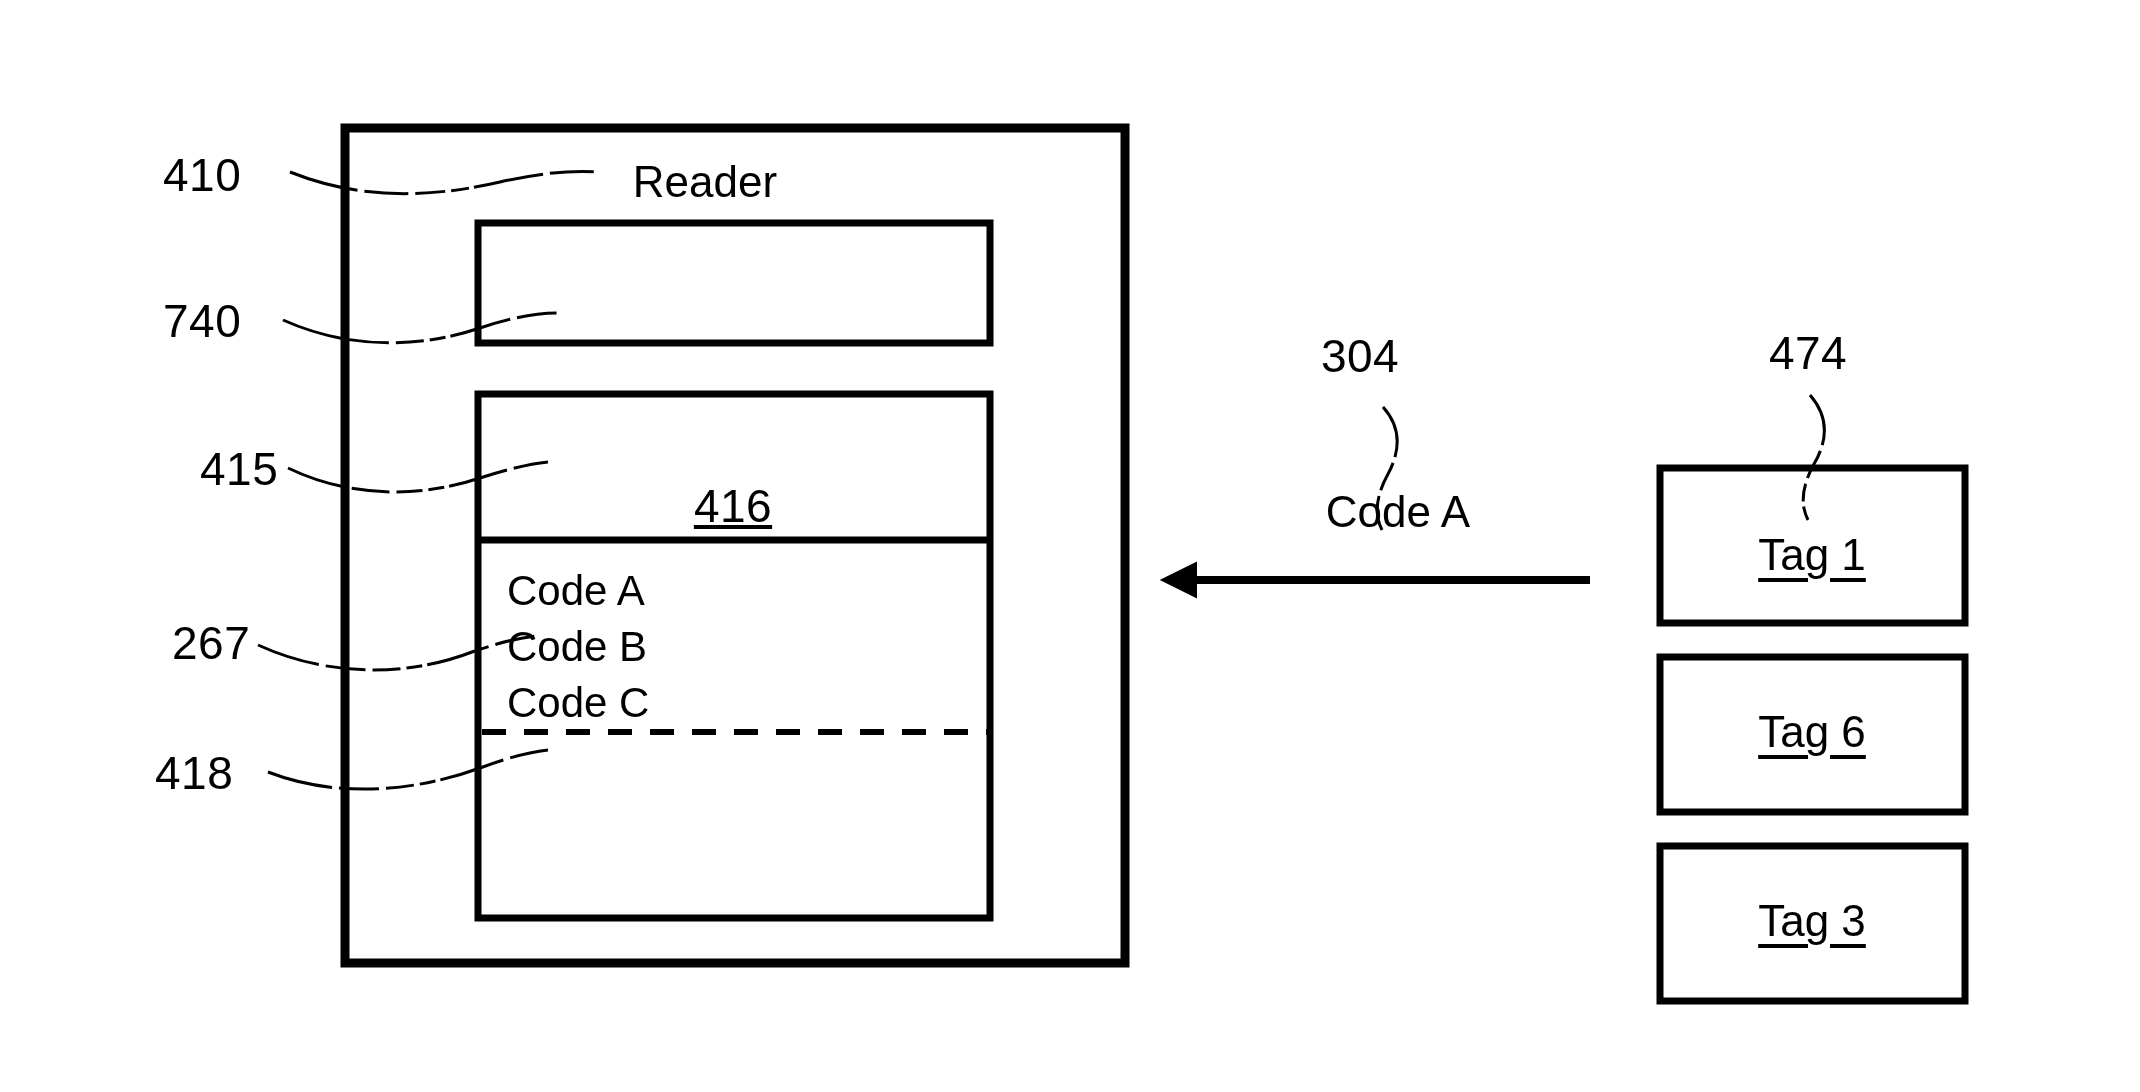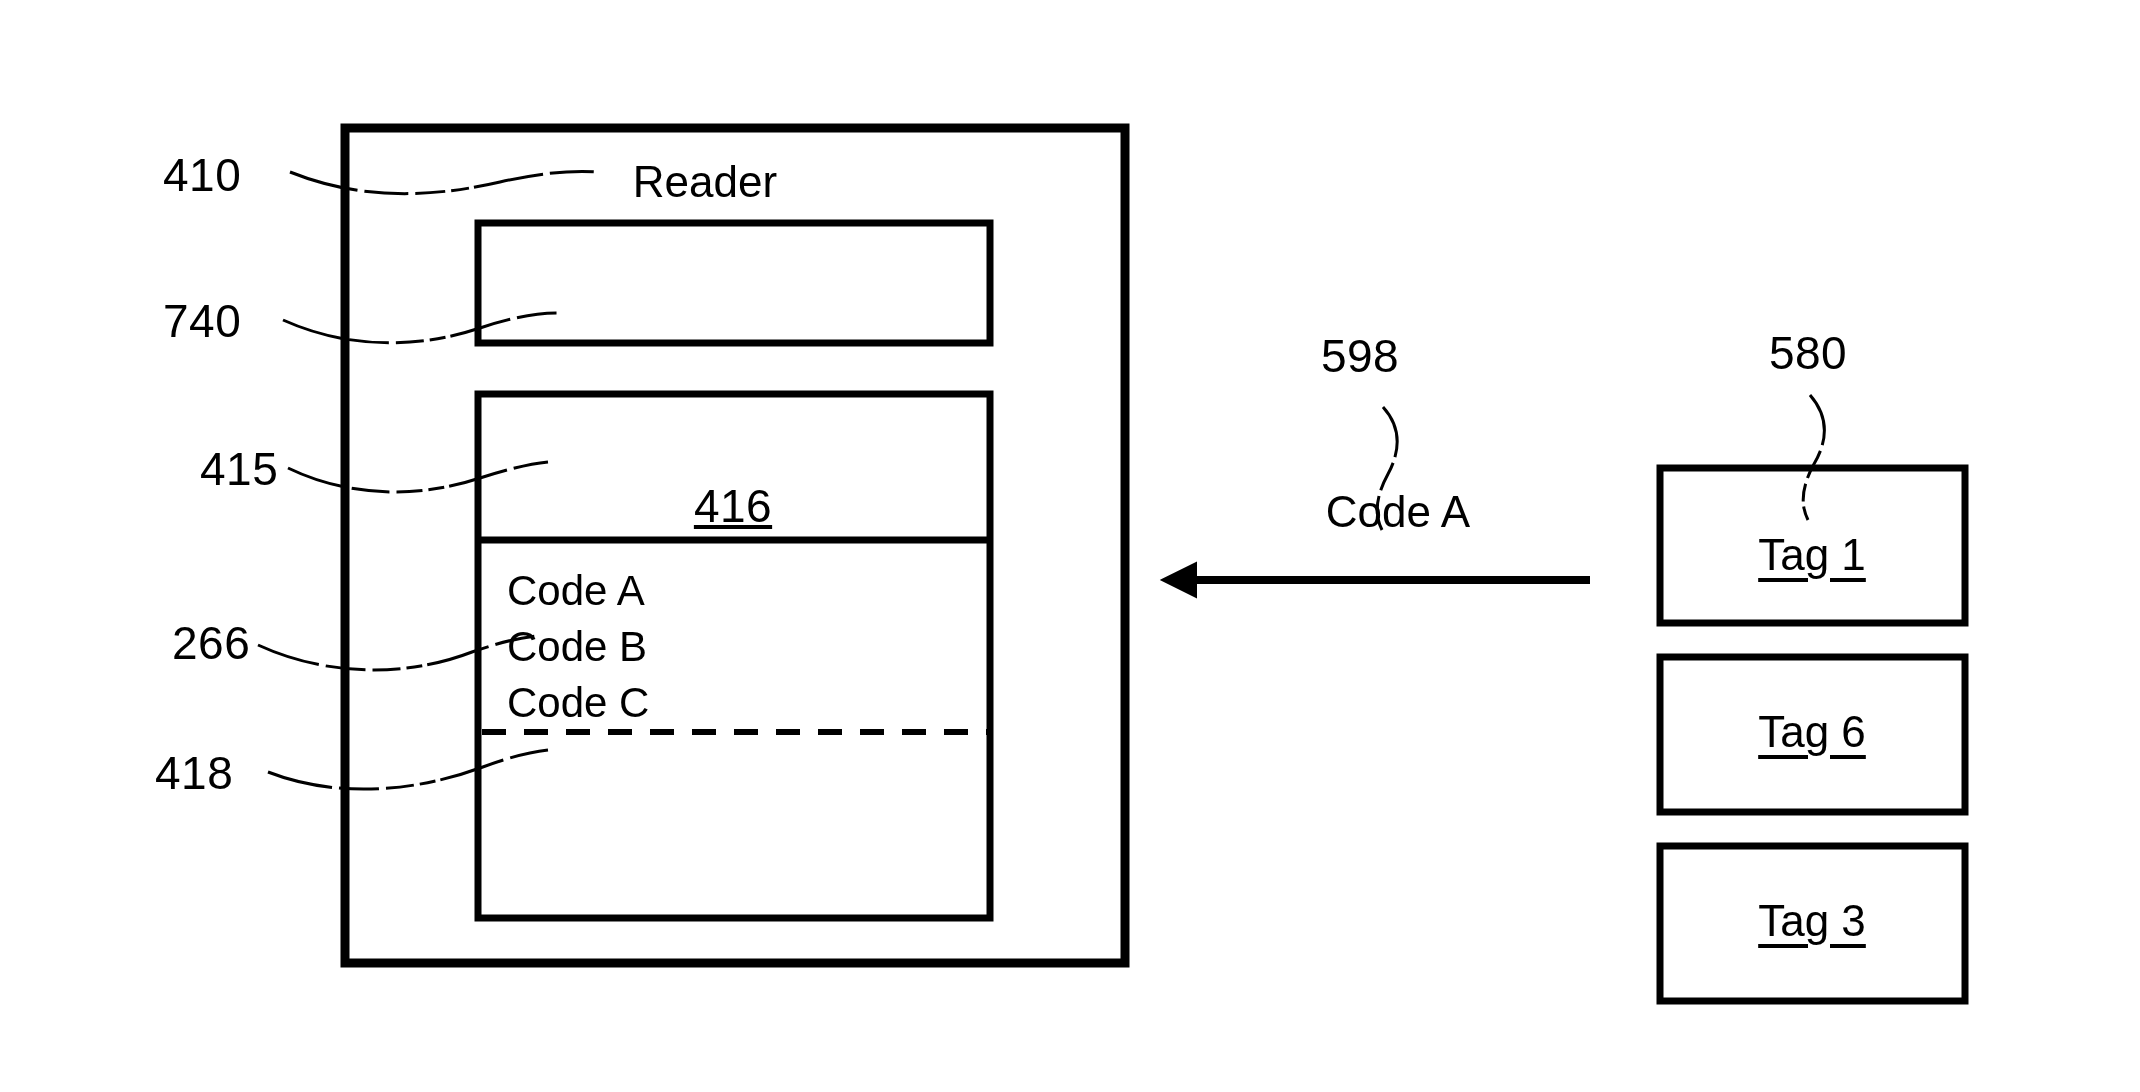--- a/index.html
+++ b/index.html
@@ -102,40 +102,40 @@
     <rect x="1660" y="657" width="305" height="155" fill="none" stroke="#000000" stroke-width="7"></rect>
     <rect x="1660" y="846" width="305" height="155" fill="none" stroke="#000000" stroke-width="7"></rect>
   </svg>
 
   <div class="fig-text ref-num" style="left:163px; top:152px;">410</div>
 
   <div class="fig-text ref-num" style="left:163px; top:298px;">740</div>
 
   <div class="fig-text ref-num" style="left:200px; top:446px;">415</div>
 
-  <div class="fig-text ref-num" style="left:172px; top:620px;">266</div>
+  <div class="fig-text ref-num" style="left:172px; top:620px;">267</div>
 
   <div class="fig-text ref-num" style="left:155px; top:750px;">418</div>
 
   <div class="fig-text box-title center-x" style="left:705px; top:160px;">Reader</div>
 
 
   <div class="fig-text ref-num center-x" style="left:733px; top:483px;text-decoration:underline;">416</div>
 
   <div class="fig-text code-entry" style="left:507px; top:570px;">Code A</div>
 
   <div class="fig-text code-entry" style="left:507px; top:626px;">Code B</div>
 
   <div class="fig-text code-entry" style="left:507px; top:682px;">Code C</div>
 
-  <div class="fig-text ref-num center-x" style="left:1360px; top:333px;">598</div>
+  <div class="fig-text ref-num center-x" style="left:1360px; top:333px;">304</div>
 
   <div class="fig-text signal-label center-x" style="left:1398px; top:490px;">Code A</div>
 
-  <div class="fig-text ref-num center-x" style="left:1808px; top:330px;">580</div>
+  <div class="fig-text ref-num center-x" style="left:1808px; top:330px;">474</div>
 
   <div class="fig-text tag-label center-x" style="left:1812px; top:521px;margin-top:12px;">Tag 1</div>
 
   <div class="fig-text tag-label center-x" style="left:1812px; top:710px;">Tag 6</div>
 
   <div class="fig-text tag-label center-x" style="left:1812px; top:899px;">Tag 3</div>
 
 </div>
 
 </body></html>

